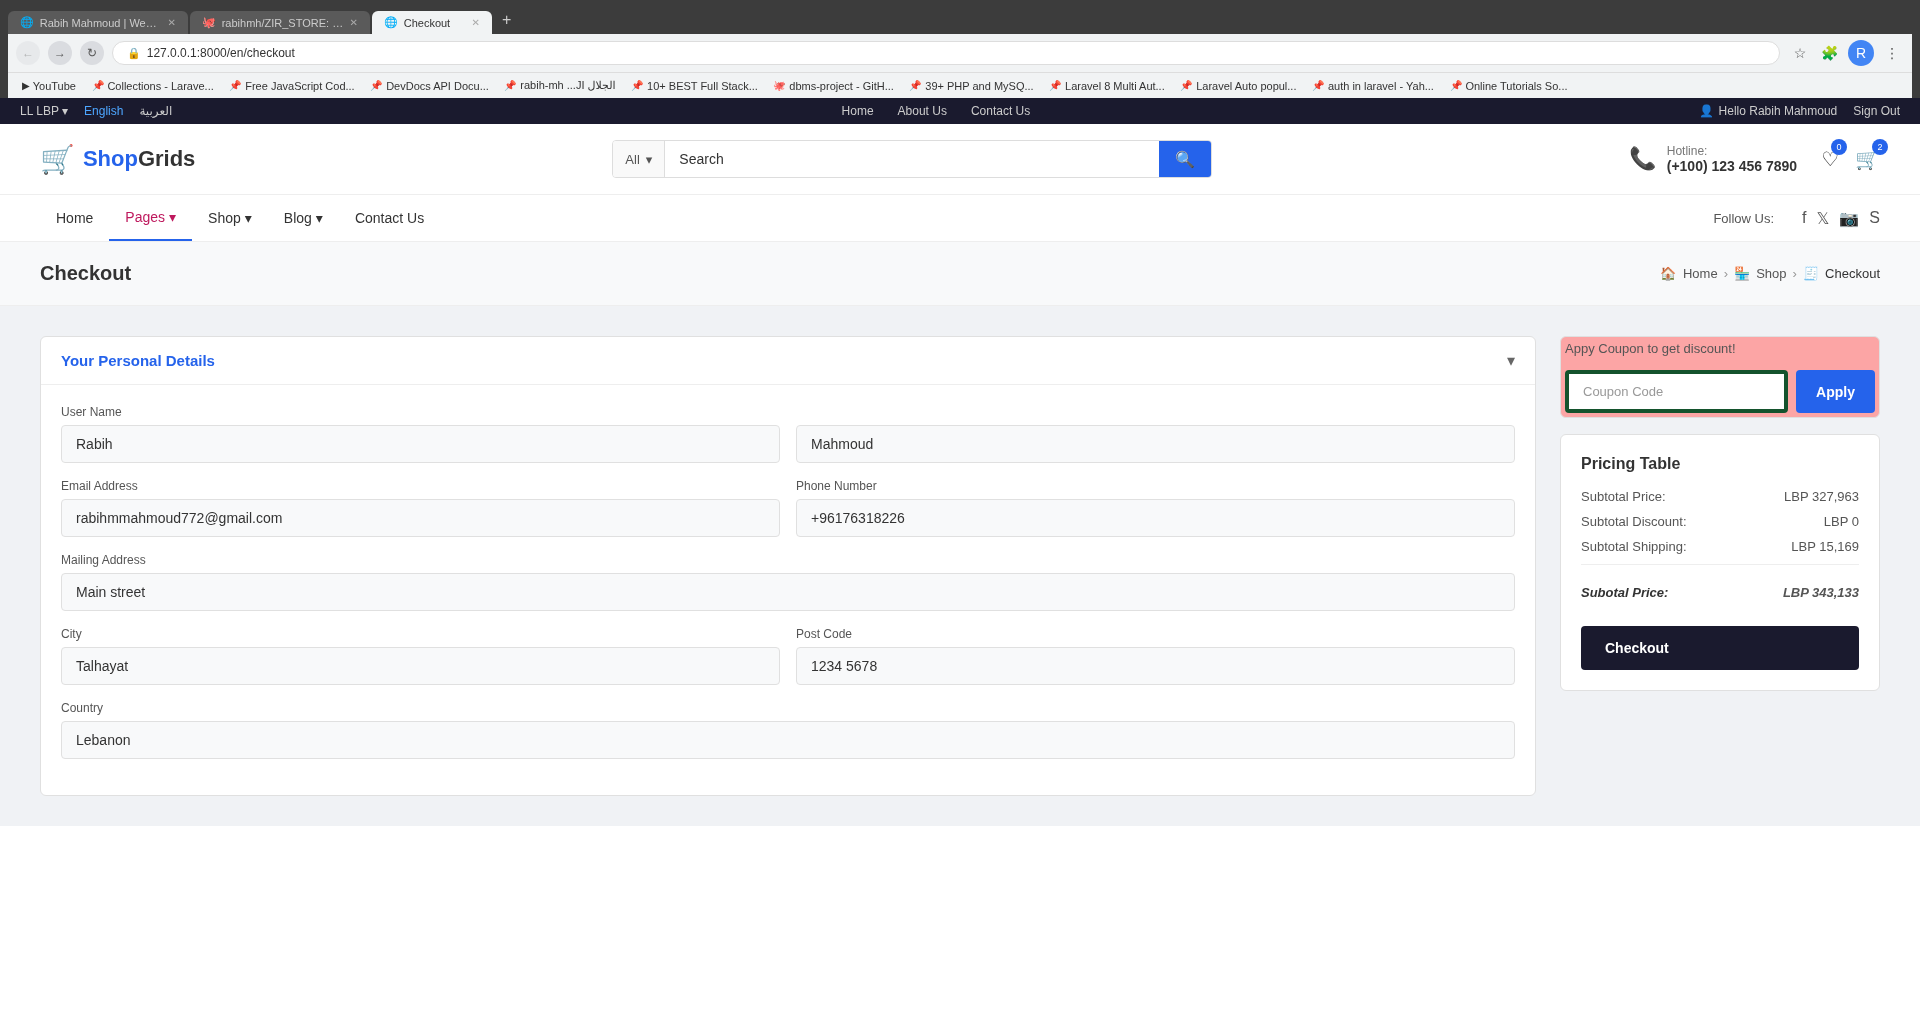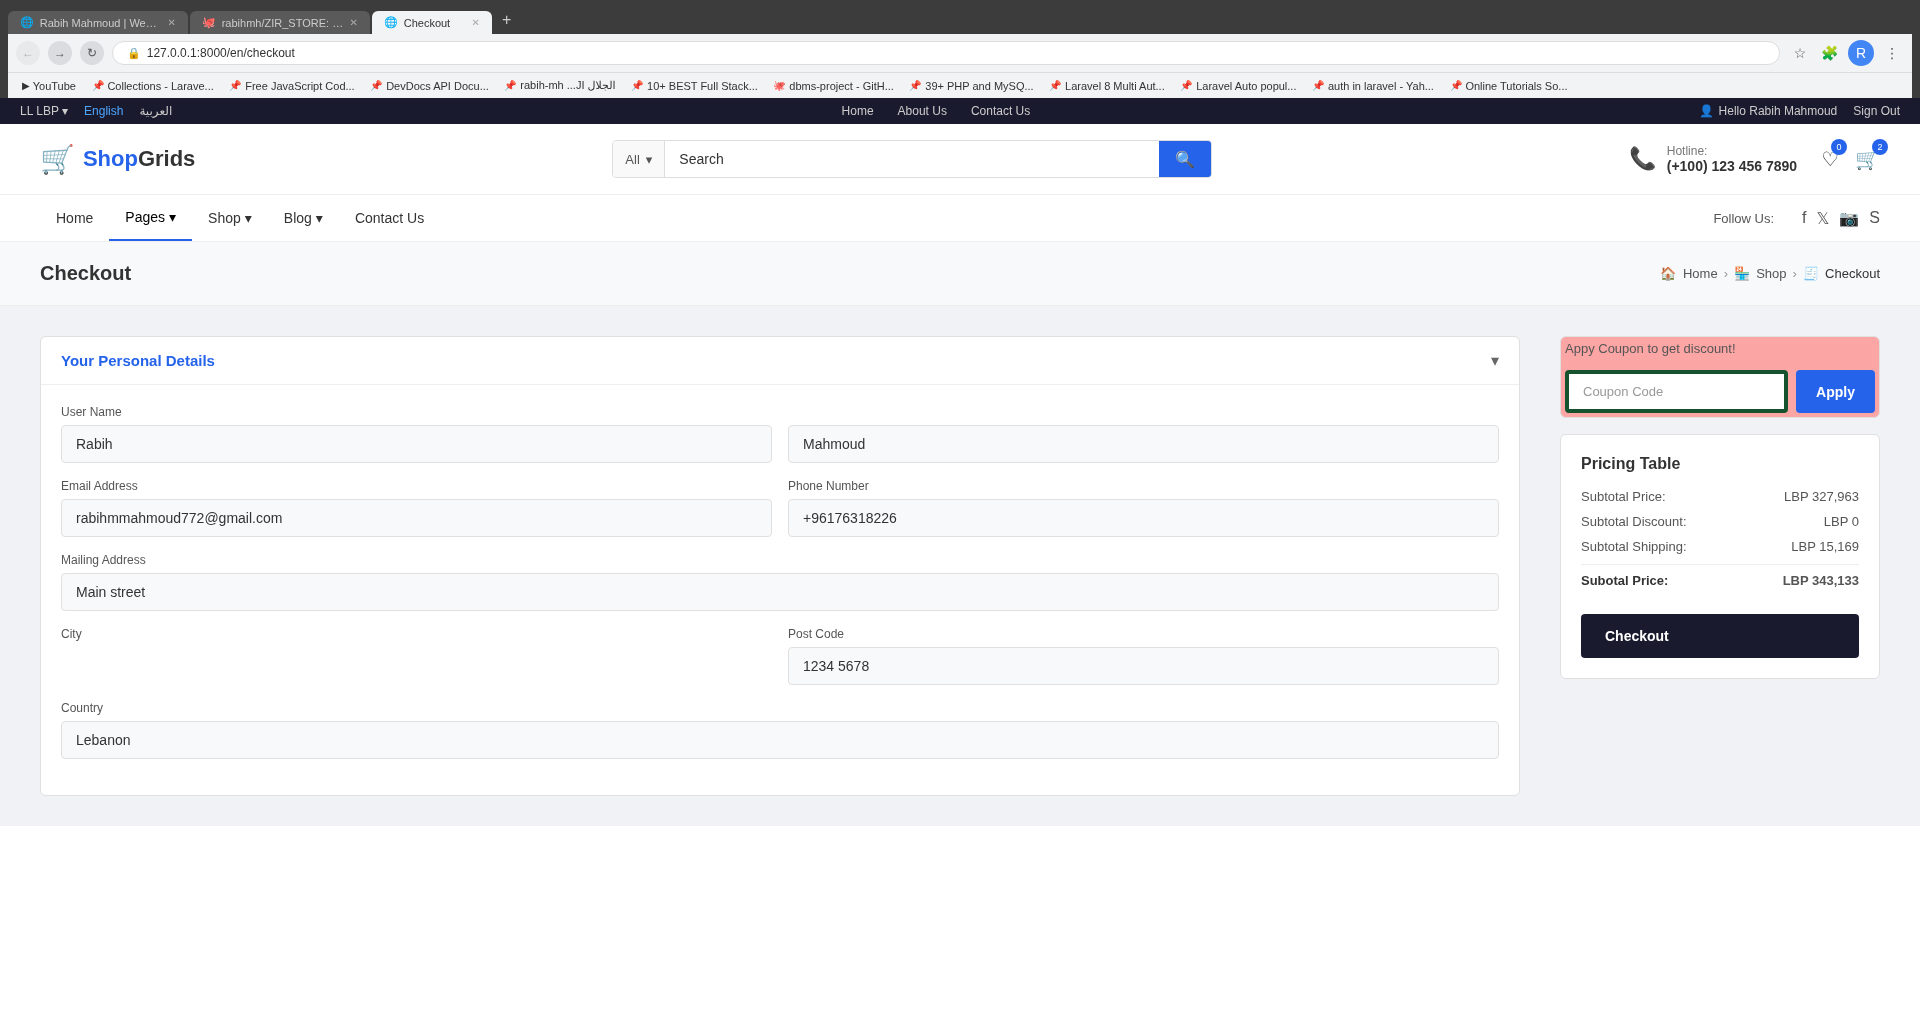--- a/index.html
+++ b/index.html
@@ -243,21 +243,21 @@
     .nav-item {
       padding: 14px 16px;
       cursor: pointer;
       font-size: 14px;
       color: #333;
       text-decoration: none;
       display: flex;
       align-items: center;
       gap: 4px;
     }
-    .nav-item.active { color: #000000; border-bottom: 2px solid #2563eb; }
+    .nav-item.active { color: #be185d; border-bottom: 2px solid #2563eb; }
     .follow-us { display: flex; align-items: center; gap: 28px; font-size: 13px; color: #555; }
     .social-icons { display: flex; gap: 10px; }
     .social-icon { font-size: 16px; color: #555; cursor: pointer; }
 
     
     .page-header {
       background: #f8f9fa;
       padding: 20px 40px;
       display: flex;
       align-items: center;
@@ -268,21 +268,21 @@
     .breadcrumb { display: flex; align-items: center; gap: 6px; font-size: 13px; color: #777; }
     .breadcrumb-sep { color: #999; }
     .breadcrumb-link { color: #555; cursor: pointer; text-decoration: none; }
     .breadcrumb-current { color: #333; }
 
     
     .main-content {
       background: #f0f2f5;
       padding: 30px 40px;
       display: flex;
-      gap: 40px;
+      gap: 24px;
       min-height: 500px;
     }
 
     
     .form-section {
       flex: 1;
       background: #fff;
       border-radius: 6px;
       border: 1px solid #e0e0e0;
       overflow: hidden;
@@ -364,22 +364,23 @@
       display: flex;
       justify-content: space-between;
       font-size: 13px;
       color: #555;
       margin-bottom: 10px;
     }
     .pricing-row.total {
       font-weight: 600;
       color: #333;
       margin-top: 4px;
-      padding-top: 8px;
+      padding-top: 20px;
       border-top: 1px solid #eee;
+      font-style: italic;
     }
     .pricing-value { color: #555; }
     .checkout-btn {
       background: #1a1a2e;
       color: #fff;
       border: none;
       border-radius: 4px;
       padding: 14px 24px;
       font-size: 14px;
       font-weight: 600;
@@ -614,20 +615,21 @@
       </div>
 
       <div style="margin-bottom:16px;">
         <div class="form-label">Mailing Address</div>
         <input class="form-input" style="width: 100%;" type="text" value="Main street">
       </div>
 
       <div class="form-row">
         <div class="form-group">
           <div class="form-label">City</div>
+          <input class="form-input" type="text" value="Talhayat" style="">
         </div>
         <div class="form-group">
           <div class="form-label">Post Code</div>
           <input class="form-input" type="text" value="1234 5678" style="">
         </div>
       </div>
 
       <div class="form-row">
         <div class="form-group">
           <div class="form-label">Country</div>

